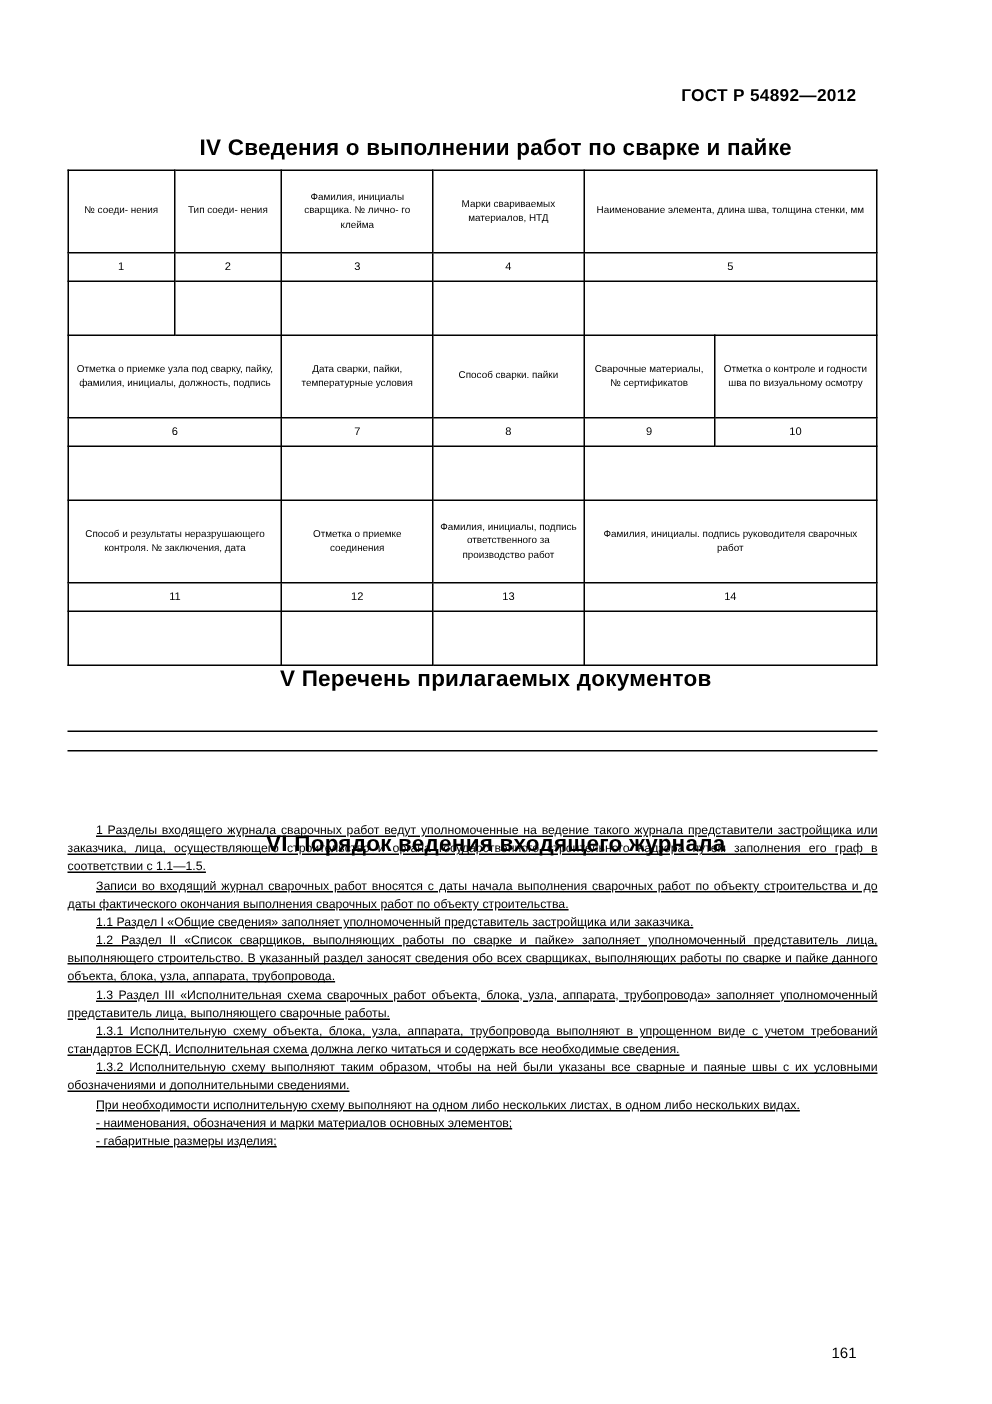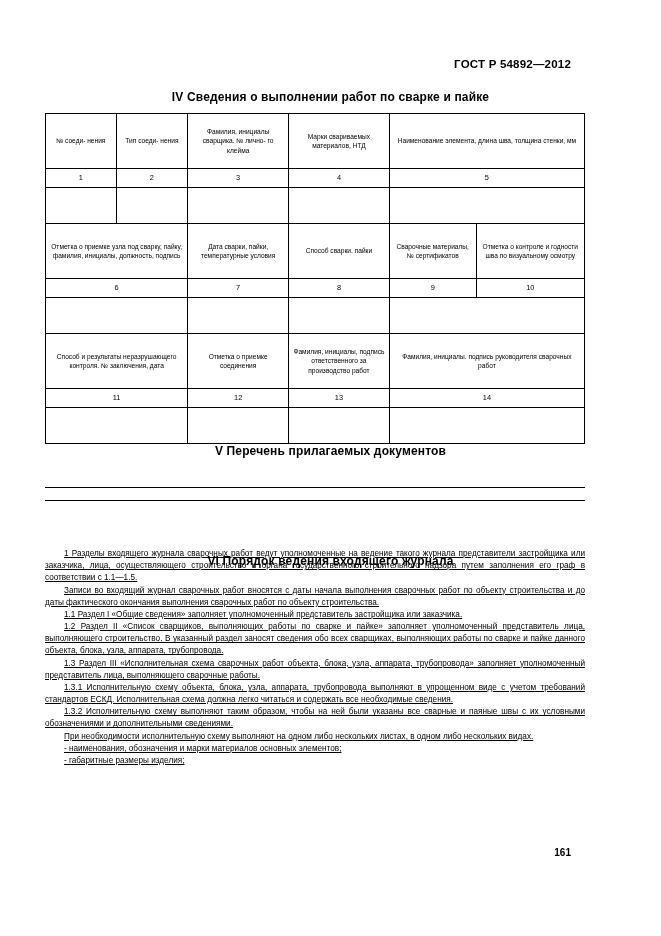--- a/index.html
+++ b/index.html
@@ -33,21 +33,21 @@
     letter-spacing: 0.2px;
     white-space: nowrap;
   }
 
   
   .section-title {
     position: absolute;
     left: 0;
     width: 661px;
     text-align: center;
-    font-size: 12px;
+    font-size: 15px;
     font-weight: bold;
     letter-spacing: 0.15px;
   }
   #title-iv { top: 90px; }
   #title-v  { top: 444px; }
   #title-vi { top: 554px; }
 
   
   .form-table {
     position: absolute;
@@ -97,23 +97,23 @@
     text-decoration: underline;
   }
   .body-text p.dash {
     text-indent: 19px;
   }
 
   
   .page-number {
     position: absolute;
     right: 45px;
-    top: 847px;
+    top: 897px;
     font-size: 10px;
-    font-weight: bold;
+    font-weight: normal;
   }
 </style>
 </head>
 <body>
 
 <div class="page">
 
   <div class="doc-header">ГОСТ Р 54892—2012</div>
 
   <div class="section-title" id="title-iv">IV Сведения о выполнении работ по сварке и пайке</div>

